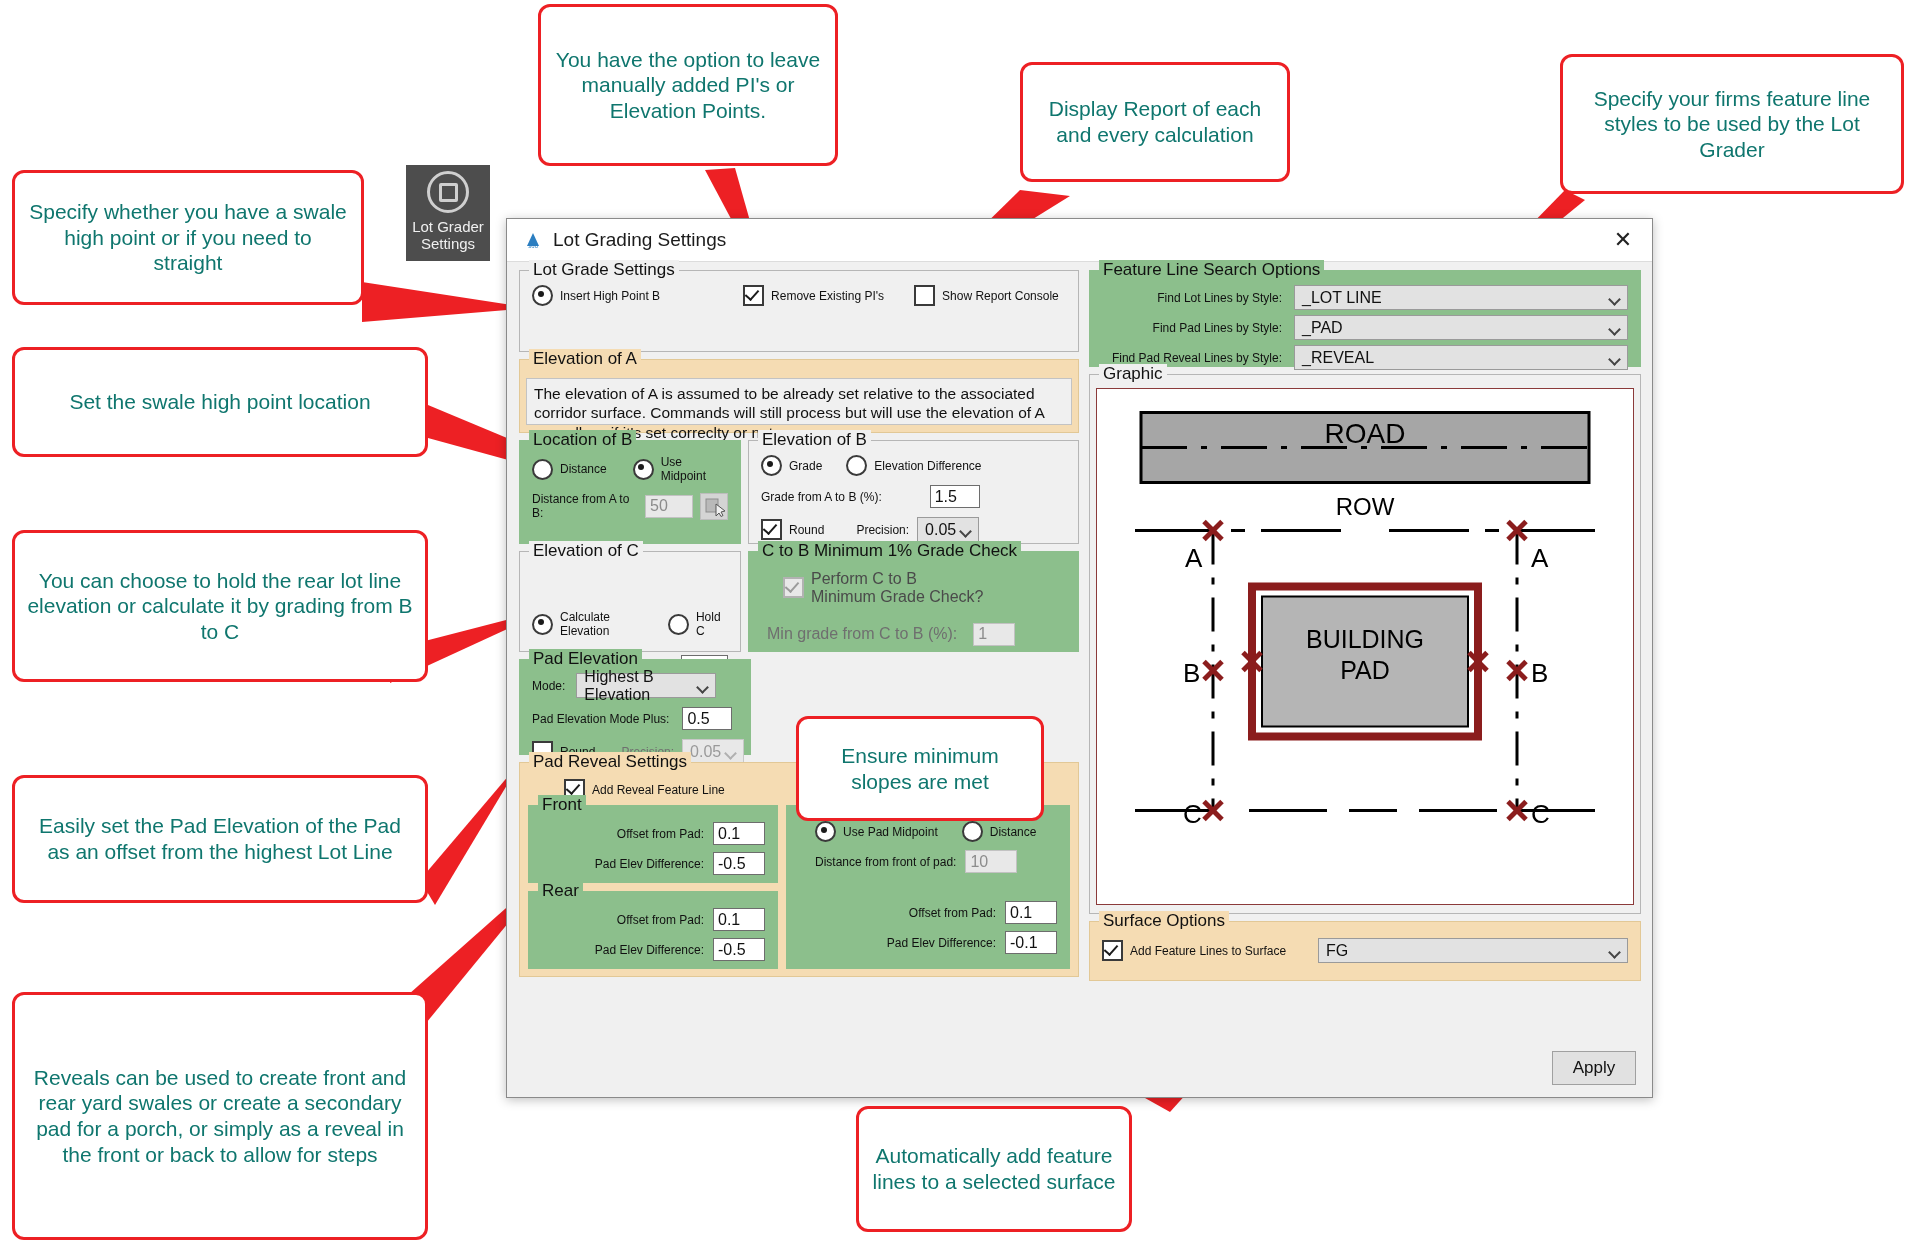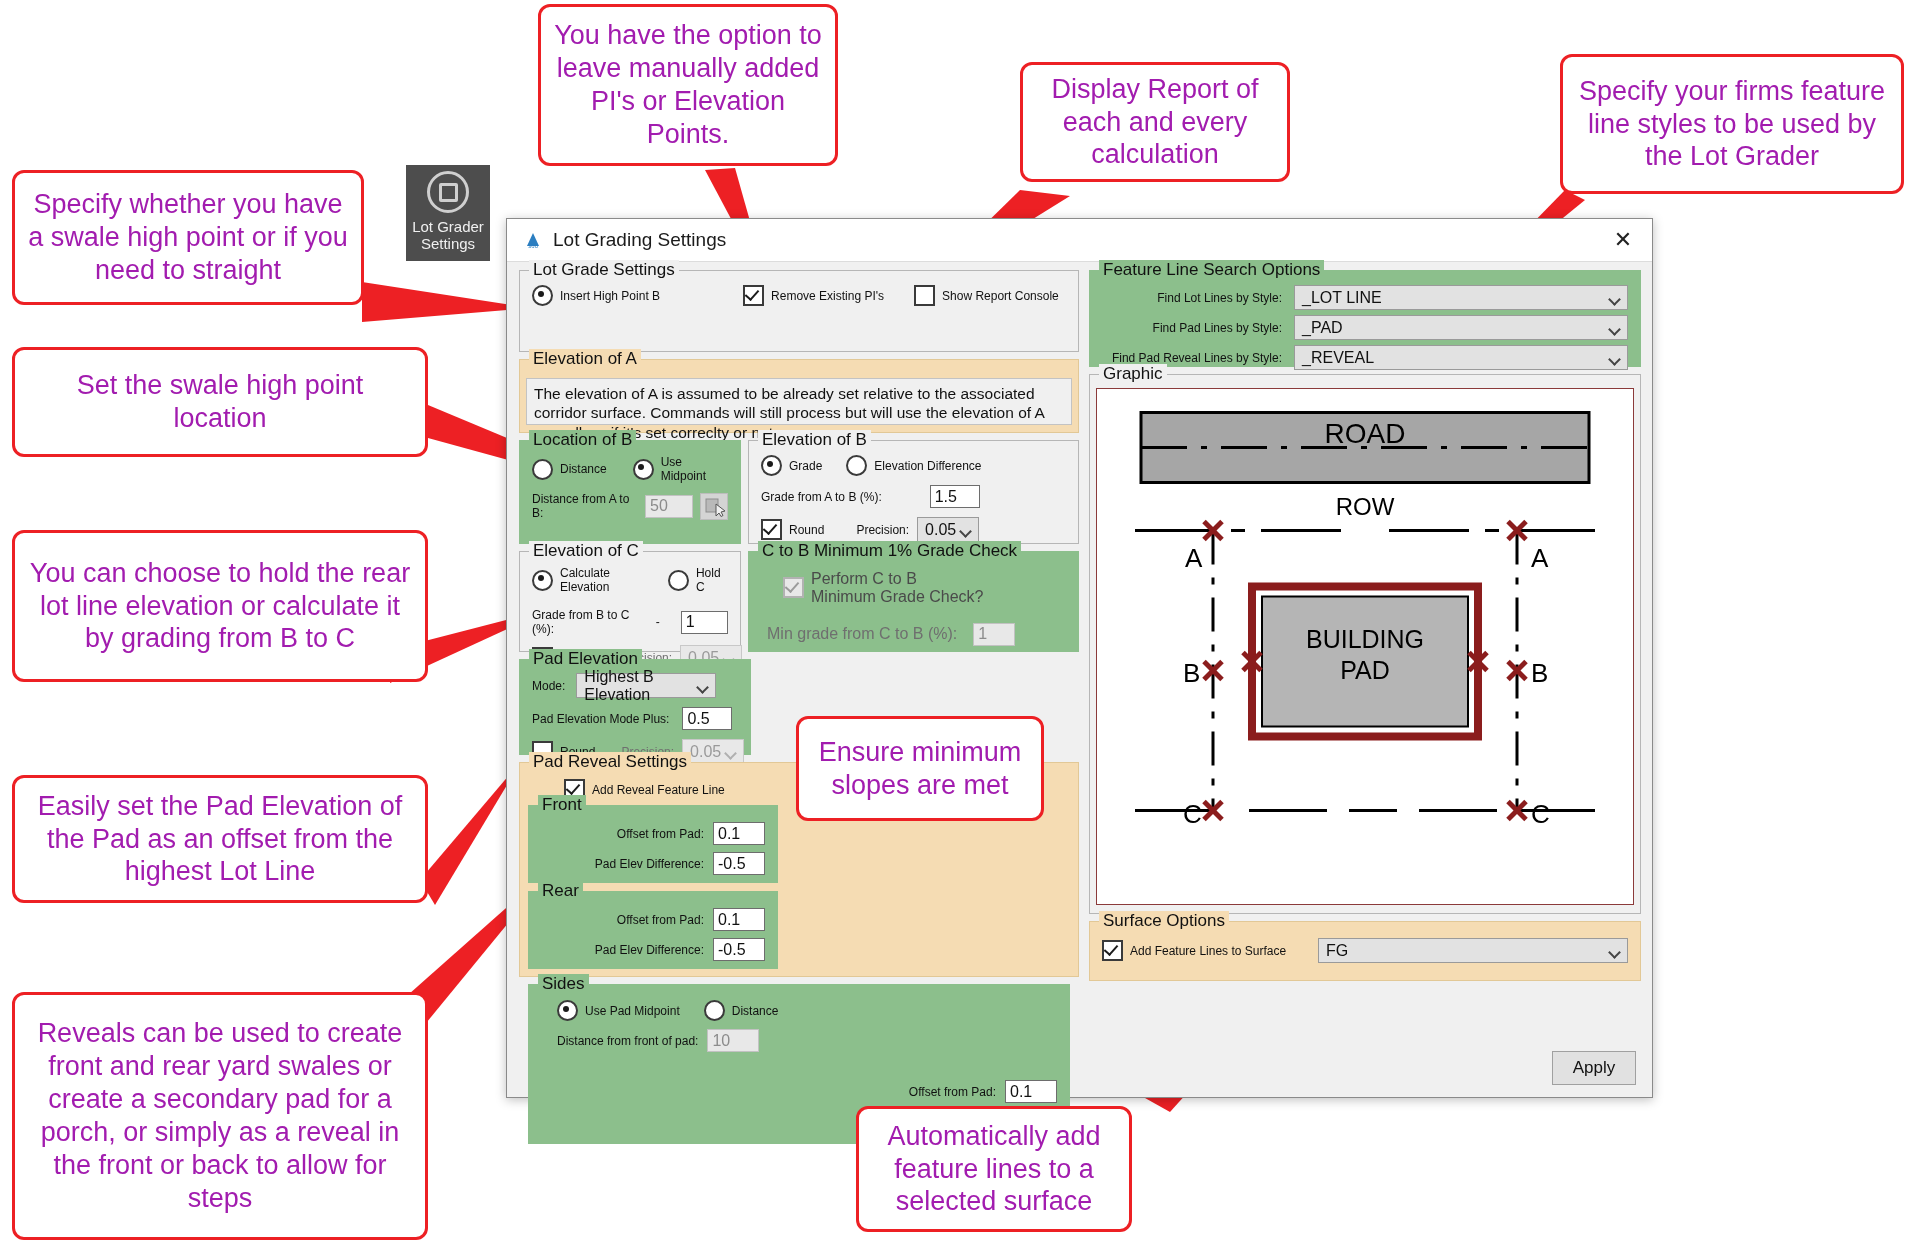--- a/index.html
+++ b/index.html
@@ -7,23 +7,23 @@
     width:1917px;height:1258px;position:relative;overflow:hidden;
     background:#ffffff;
     font-family:"Liberation Sans", sans-serif;
   }
   
   .callout{
     position:absolute;
     border:3px solid #ed2024;
     border-radius:12px;
     background:#ffffff;
-    color:#a21caf;
+    color:#0f766e;
     text-align:center;
-    font-size:27px;
+    font-size:21px;
     line-height:1.22;
     padding:10px 12px;
     box-sizing:border-box;
     display:flex;align-items:center;justify-content:center;
   }
   .arrow-svg{position:absolute;left:0;top:0;width:1917px;height:1258px;pointer-events:none;}
   
   .ribbon-btn{
     position:absolute;left:406px;top:165px;width:84px;height:96px;
     background:#4d4d4d;color:#f0f0f0;
@@ -202,21 +202,21 @@
               <span class="combo" style="width:62px;margin-left:8px;">0.05</span>
             </div>
           </div>
         </div>
       </div>
 
       <div style="display:flex;gap:7px;">
         <div class="grp plain" style="width:222px;height:101px;">
           <span class="lg">Elevation of C</span>
           <div class="inner" style="padding-top:14px;">
-            <div class="row" style="margin-bottom:14px;">
+            <div class="row" style="margin-bottom:14px;margin-top:44px;">
               <span class="radio on"></span>
               <span class="lbl">Calculate Elevation</span>
               <span class="radio" style="margin-left:18px;"></span>
               <span class="lbl">Hold C</span>
             </div>
             <div class="row">
               <span class="lbl">Grade from B to C (%):</span>
               <span class="lbl" style="margin-left:9px;">-</span>
               <span class="txtbox" style="width:50px;margin-left:21px;">1</span>
             </div>
@@ -267,21 +267,21 @@
         </div>
       </div>
 
       <div class="grp tan" style="height:215px;">
         <span class="lg">Pad Reveal Settings</span>
         <div style="padding:16px 8px 8px 8px;">
           <div class="row" style="margin-left:36px;margin-bottom:5px;">
             <span class="cb on"></span>
             <span class="lbl">Add Reveal Feature Line</span>
           </div>
-          <div style="display:flex;gap:8px;flex-direction:column;">
+          <div style="display:flex;gap:8px;">
             <div style="width:250px;">
               <div class="grp green" style="height:78px;margin-bottom:8px;">
                 <span class="lg">Front</span>
                 <div class="inner" style="padding-top:16px;">
                   <div class="row" style="justify-content:flex-end;margin-bottom:7px;">
                     <span class="lbl">Offset from Pad:</span>
                     <span class="txtbox" style="width:52px;margin-left:9px;">0.1</span>
                   </div>
                   <div class="row" style="justify-content:flex-end;margin-bottom:0;">
                     <span class="lbl">Pad Elev Difference:</span>

